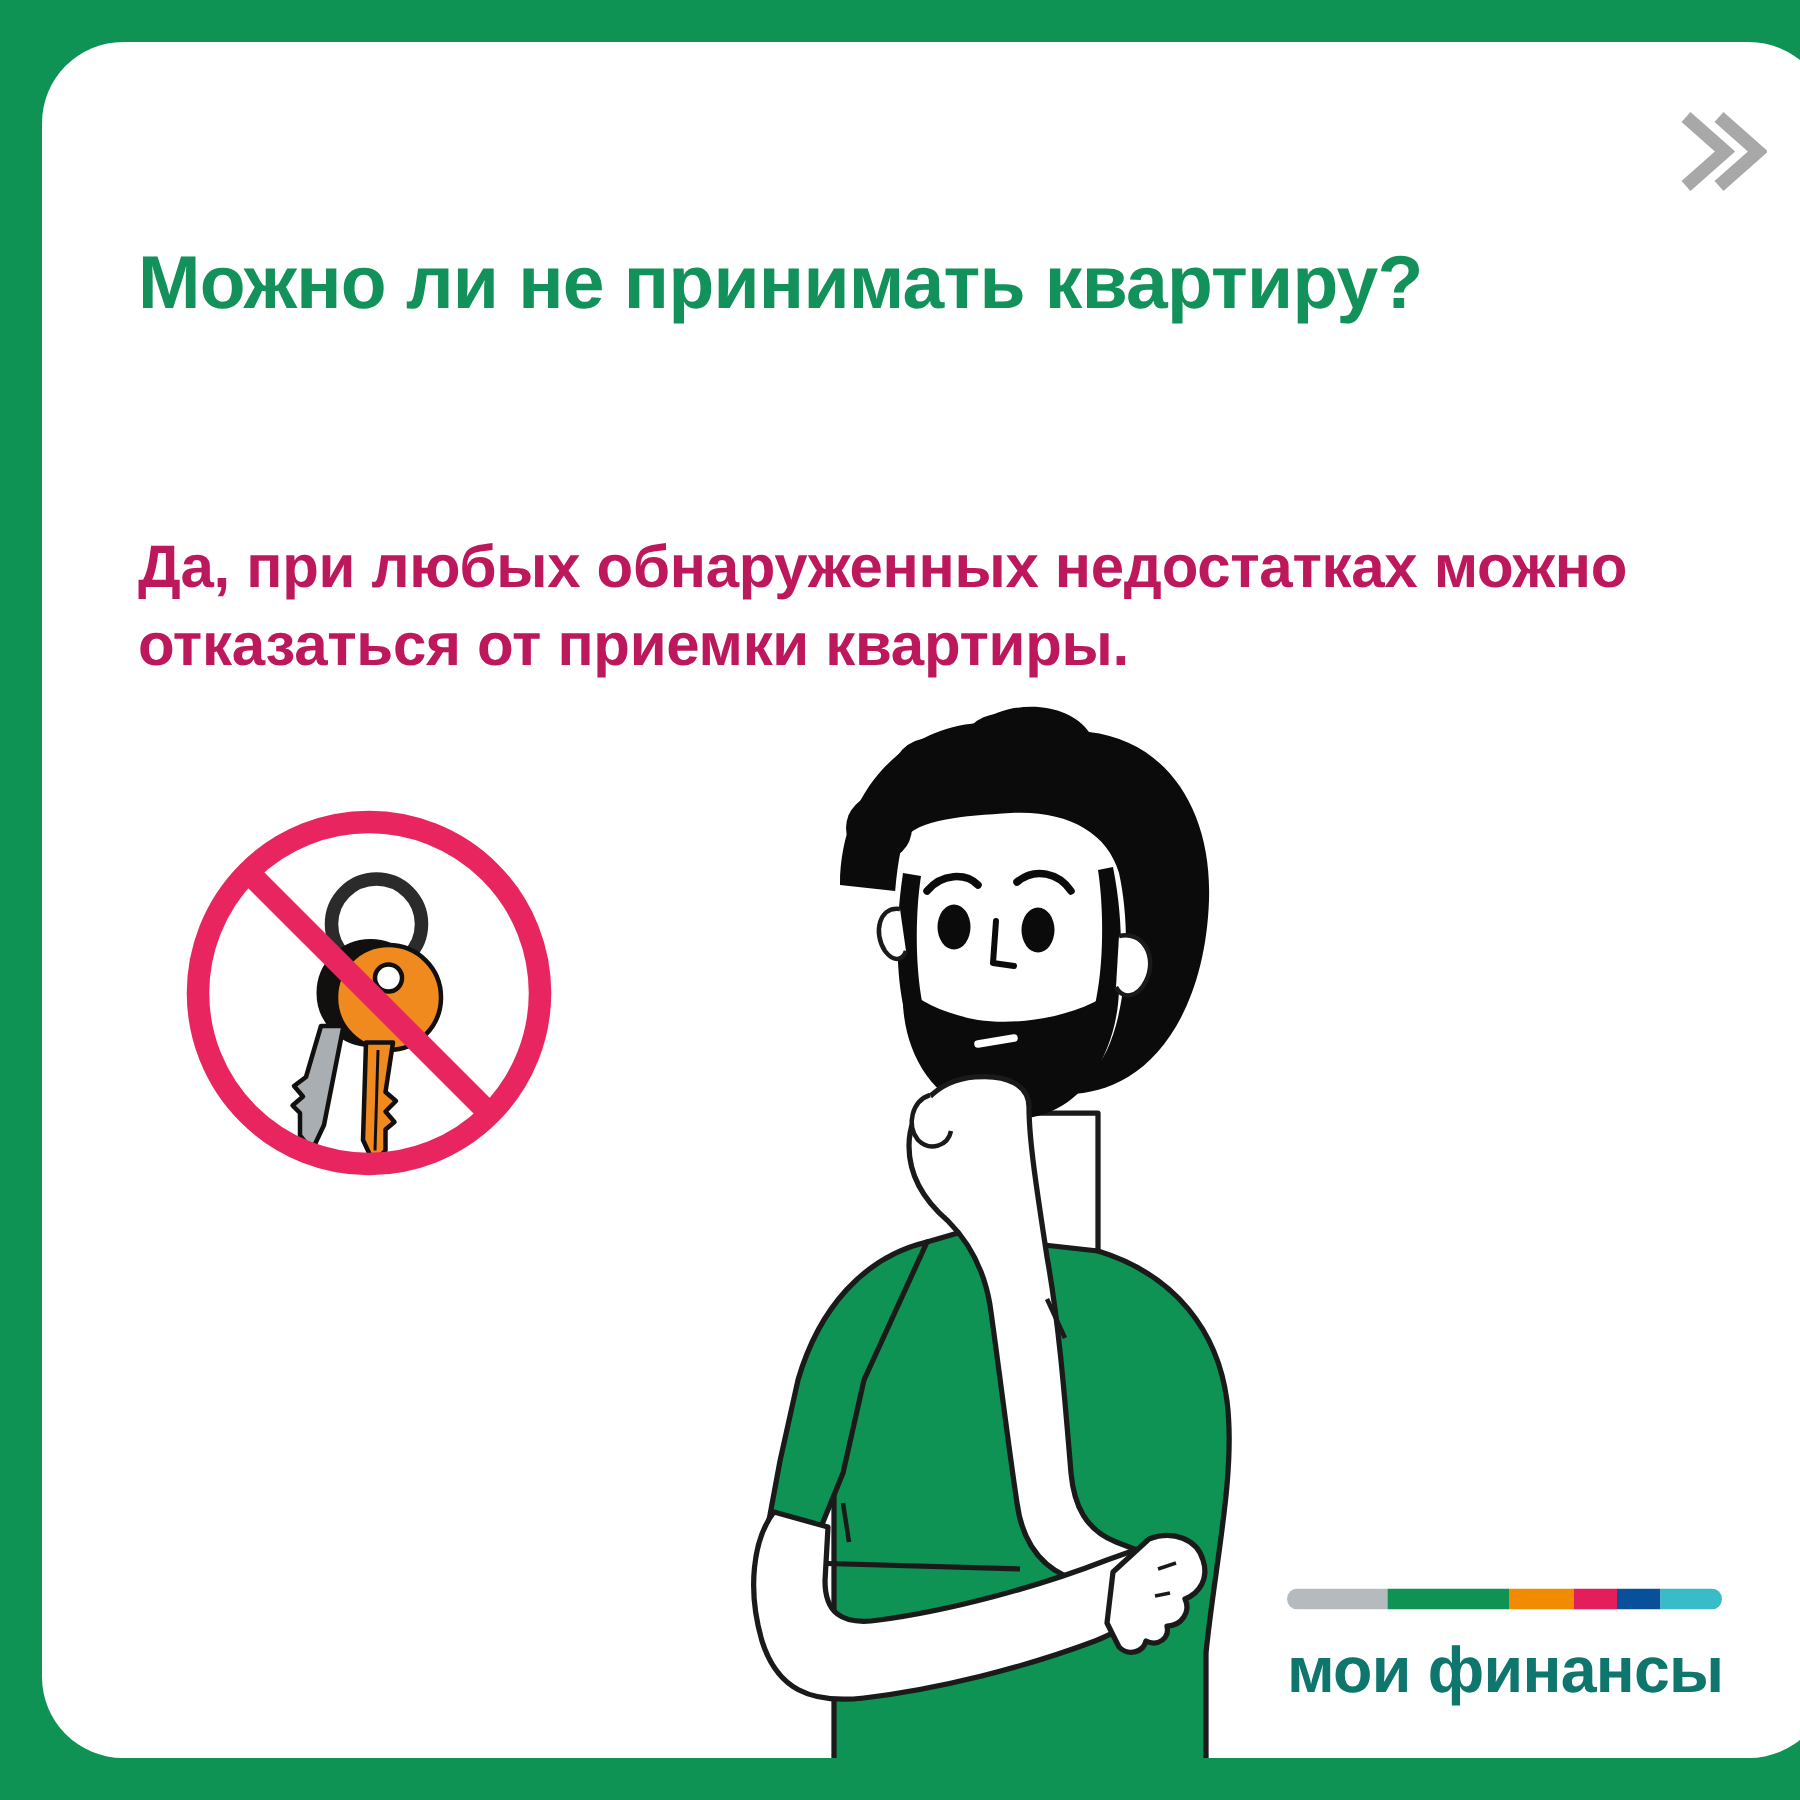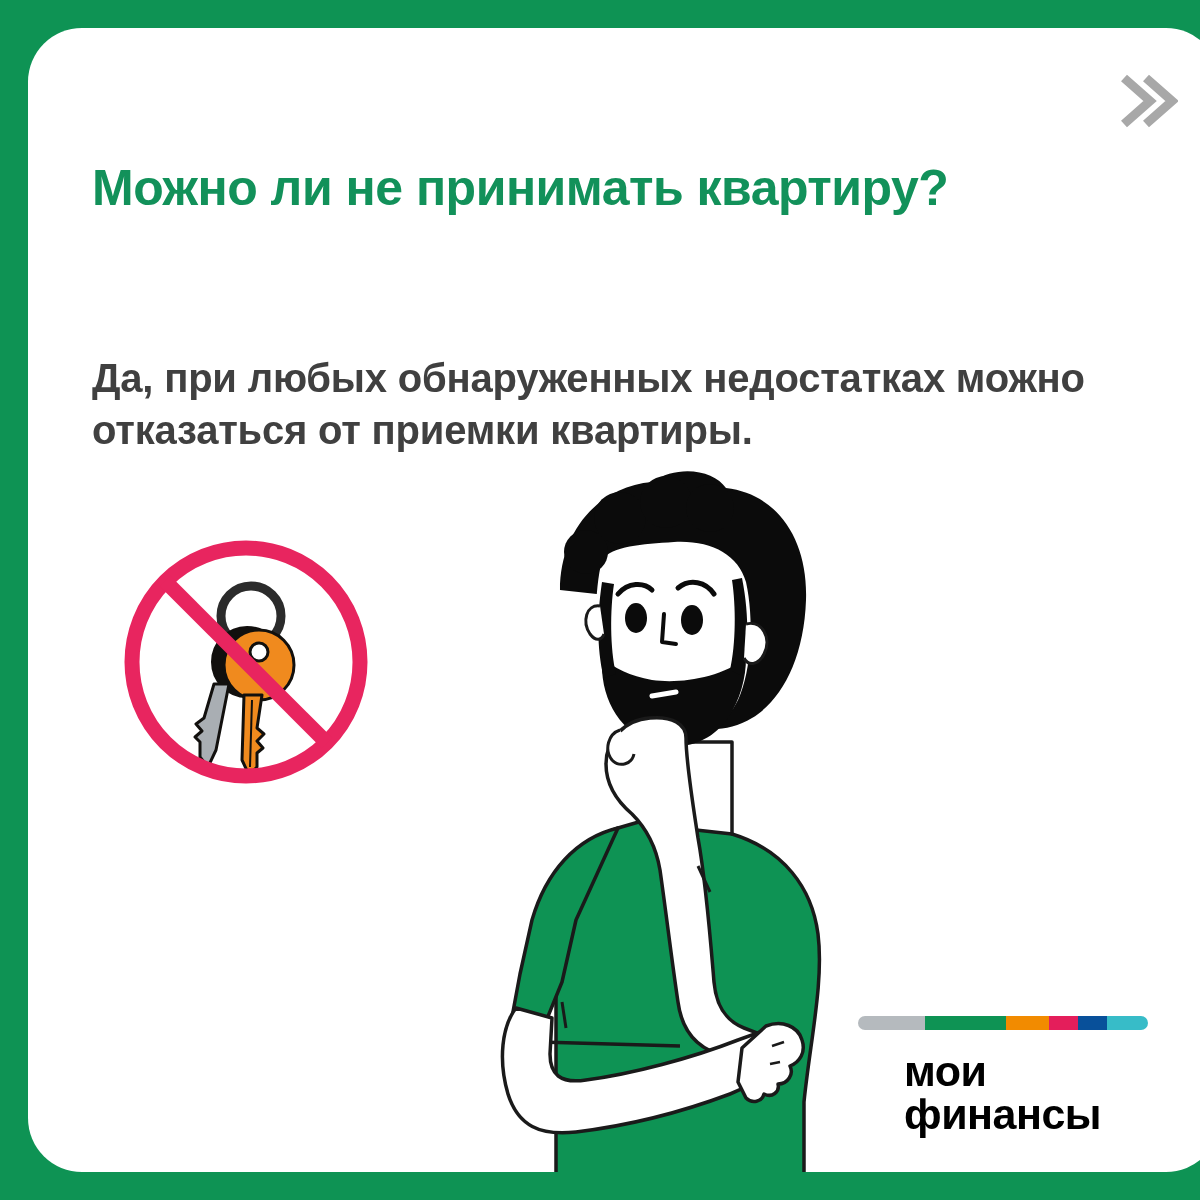--- a/index.html
+++ b/index.html
@@ -110,21 +110,21 @@
       <svg width="62" height="66" viewBox="0 0 62 66">
         <g fill="none" stroke="#A8A8A8" stroke-width="9" stroke-linecap="butt" stroke-linejoin="miter">
           <polyline points="8,10 34,33 8,56"></polyline>
           <polyline points="30,10 56,33 30,56"></polyline>
         </g>
       </svg>
     </div>
 
     <h1 id="headline" style="color: rgb(18, 145, 90);">Можно ли не принимать квартиру?</h1>
 
-    <p id="bodytext" style="color: #404040;">Да, при любых обнаруженных недостатках можно отказаться от приемки квартиры.</p>
+    <p id="bodytext" style="color: #be185d;">Да, при любых обнаруженных недостатках можно отказаться от приемки квартиры.</p>
 
     <div id="keys-illustration">
       <svg width="260" height="260" viewBox="0 0 260 260">
 
         <g>
           <circle cx="135" cy="84" r="30" fill="none" stroke="#2B2B2B" stroke-width="9"></circle>
         </g>
 
         <g>
           <circle cx="131" cy="130" r="35" fill="#12100E" stroke="#12100E" stroke-width="2"></circle>
@@ -259,17 +259,17 @@
 
     <div id="logo">
       <div id="logo-bar">
           <div class="seg" style="background: rgb(181, 186, 190); flex: 1.45 1 0%;"></div>
           <div class="seg" style="background: rgb(14, 147, 84); flex: 1.75 1 0%;"></div>
           <div class="seg" style="background: rgb(242, 139, 0); flex: 0.95 1 0%;"></div>
           <div class="seg" style="background: rgb(228, 30, 91); flex: 0.62 1 0%;"></div>
           <div class="seg" style="background: rgb(8, 80, 154); flex: 0.62 1 0%;"></div>
           <div class="seg" style="background: rgb(55, 188, 200); flex: 0.9 1 0%;"></div>
         </div>
-      <div id="logo-word" style="color: #000000; margin-left: 46px;">мои финансы</div>
+      <div id="logo-word" style="color: #0f766e;">мои финансы</div>
     </div>
 
   </div>
 </div>
 
 </body></html>

